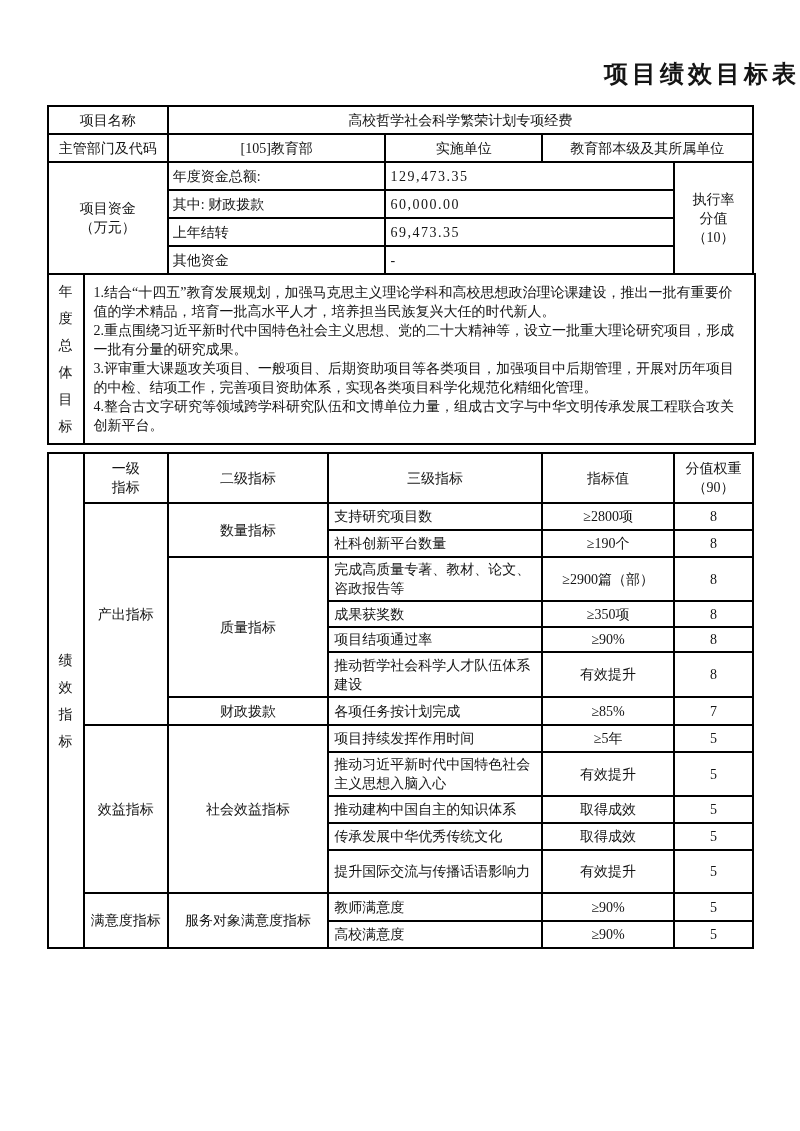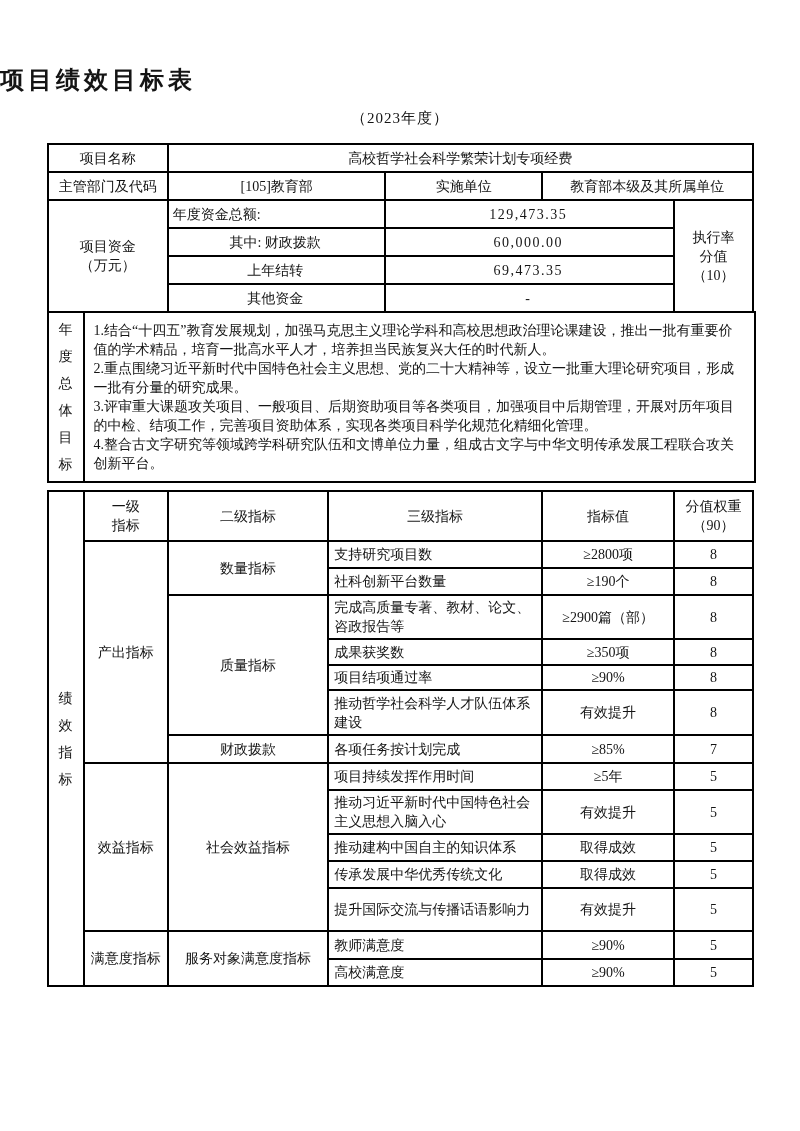--- a/index.html
+++ b/index.html
@@ -6,27 +6,26 @@
   html, body { background: #ffffff; }
   .page {
     width: 800px; height: 1131px;
     background: #ffffff;
     position: relative;
     font-family: "Liberation Serif", "DejaVu Serif", serif;
     color: #141414;
     overflow: hidden;
   }
   .doc-title {
-    padding-top: 44px;
-    text-align: left;
+    padding-top: 58px;
+    text-align: right;
     font-family: "Liberation Sans", "DejaVu Sans", sans-serif;
     font-size: 24px;
     font-weight: 700;
     letter-spacing: 4px;
-    margin-top: 20px;
   }
   .doc-subtitle {
     margin-top: 13px;
     text-align: center;
     font-size: 15px;
     letter-spacing: 1px;
   }
   .doc-body { width: 707px; margin: 15px auto 0; }
 
   table {
@@ -41,21 +40,21 @@
     vertical-align: middle;
     padding: 2px 4px;
     line-height: 19px;
     overflow: hidden;
   }
   .tbl-goals { margin-top: -2px; }
   .tbl-perf  { margin-top: 7px; }
 
   .pre   { white-space: pre-line; }
   .left  { text-align: left; }
-  .right { text-align: center; padding-right: 7px; }
+  .right { text-align: left; padding-right: 7px; }
   .num   { letter-spacing: 1.5px; }
 
   .vstack {
     display: inline-block;
     width: 1.1em;
     word-break: break-all;
     line-height: 27px;
     text-align: center;
   }
   .goals-cell {
@@ -77,21 +76,20 @@
     font-size: 13px;
     color: #3a3a3a;
   }
 </style>
 </head>
 <body>
 
 <div class="page">
 
   <div class="doc-title">项目绩效目标表</div>
-  <div class="doc-subtitle">（2023年度）</div>
 
   <div class="doc-body">
 
     <table class="tbl-info">
       <colgroup>
         <col style="width:120px">
           <col style="width:217px">
           <col style="width:156px">
         <col style="width:132px">
           <col style="width:78px">

